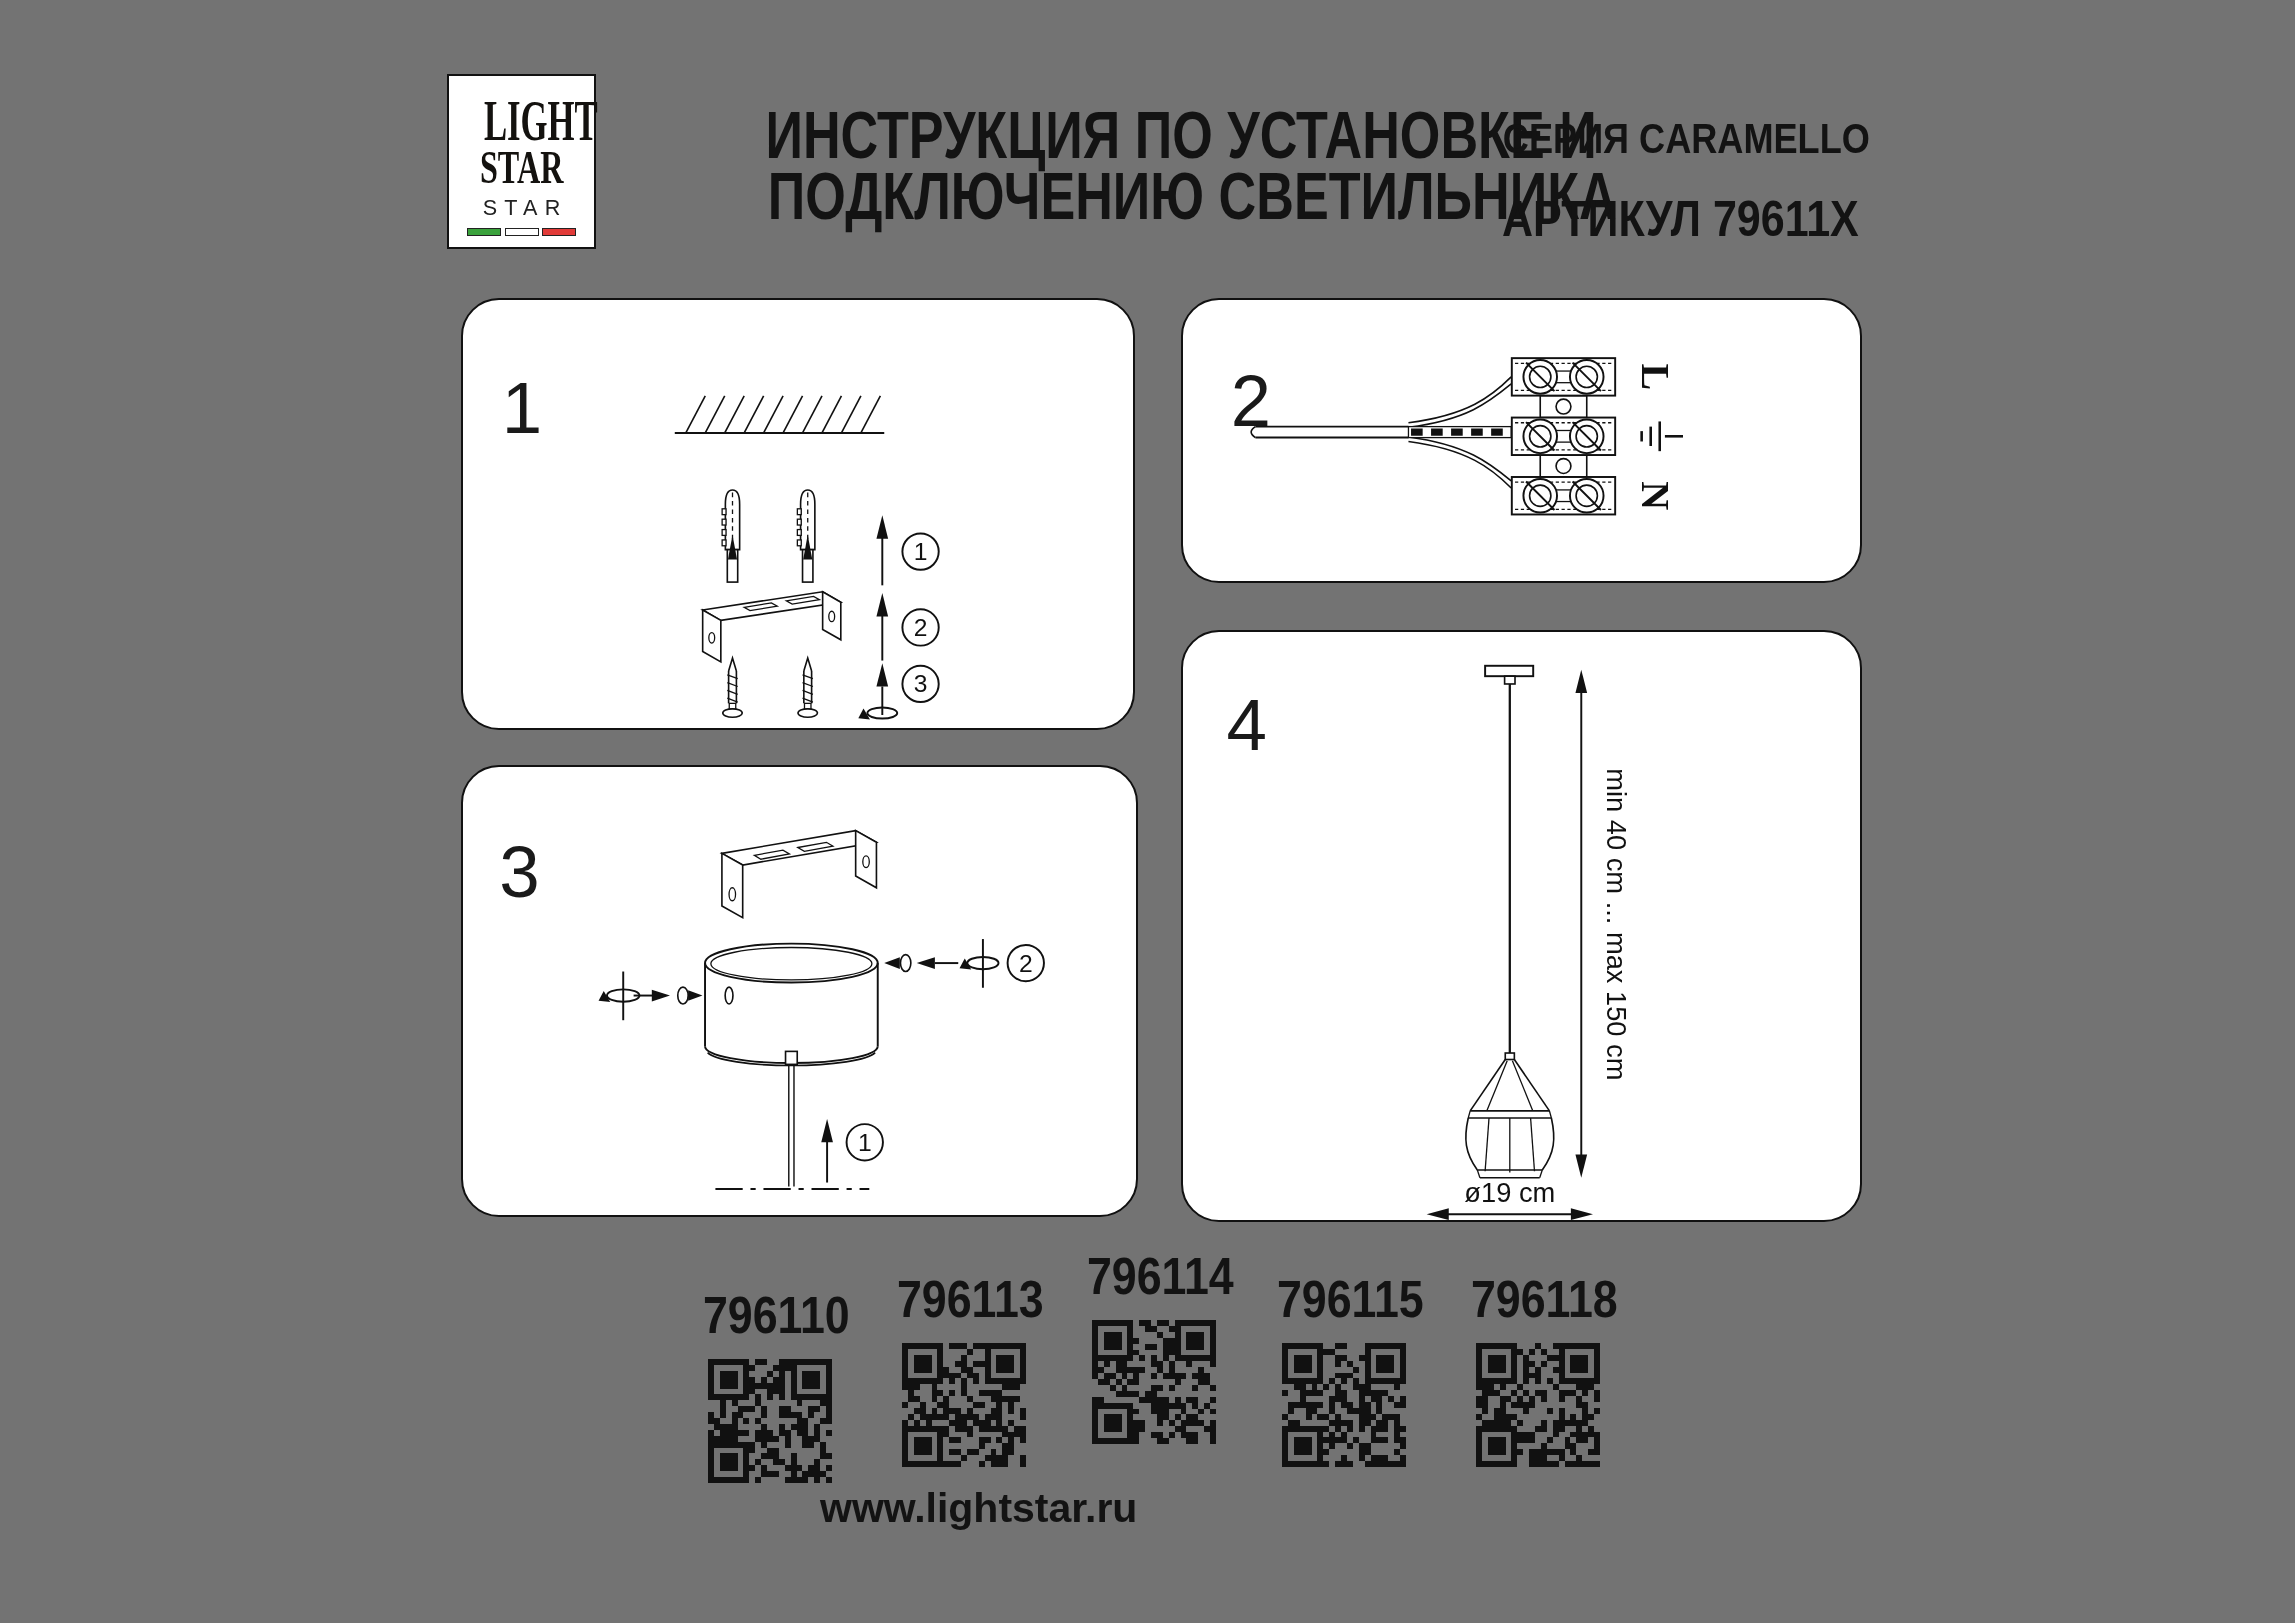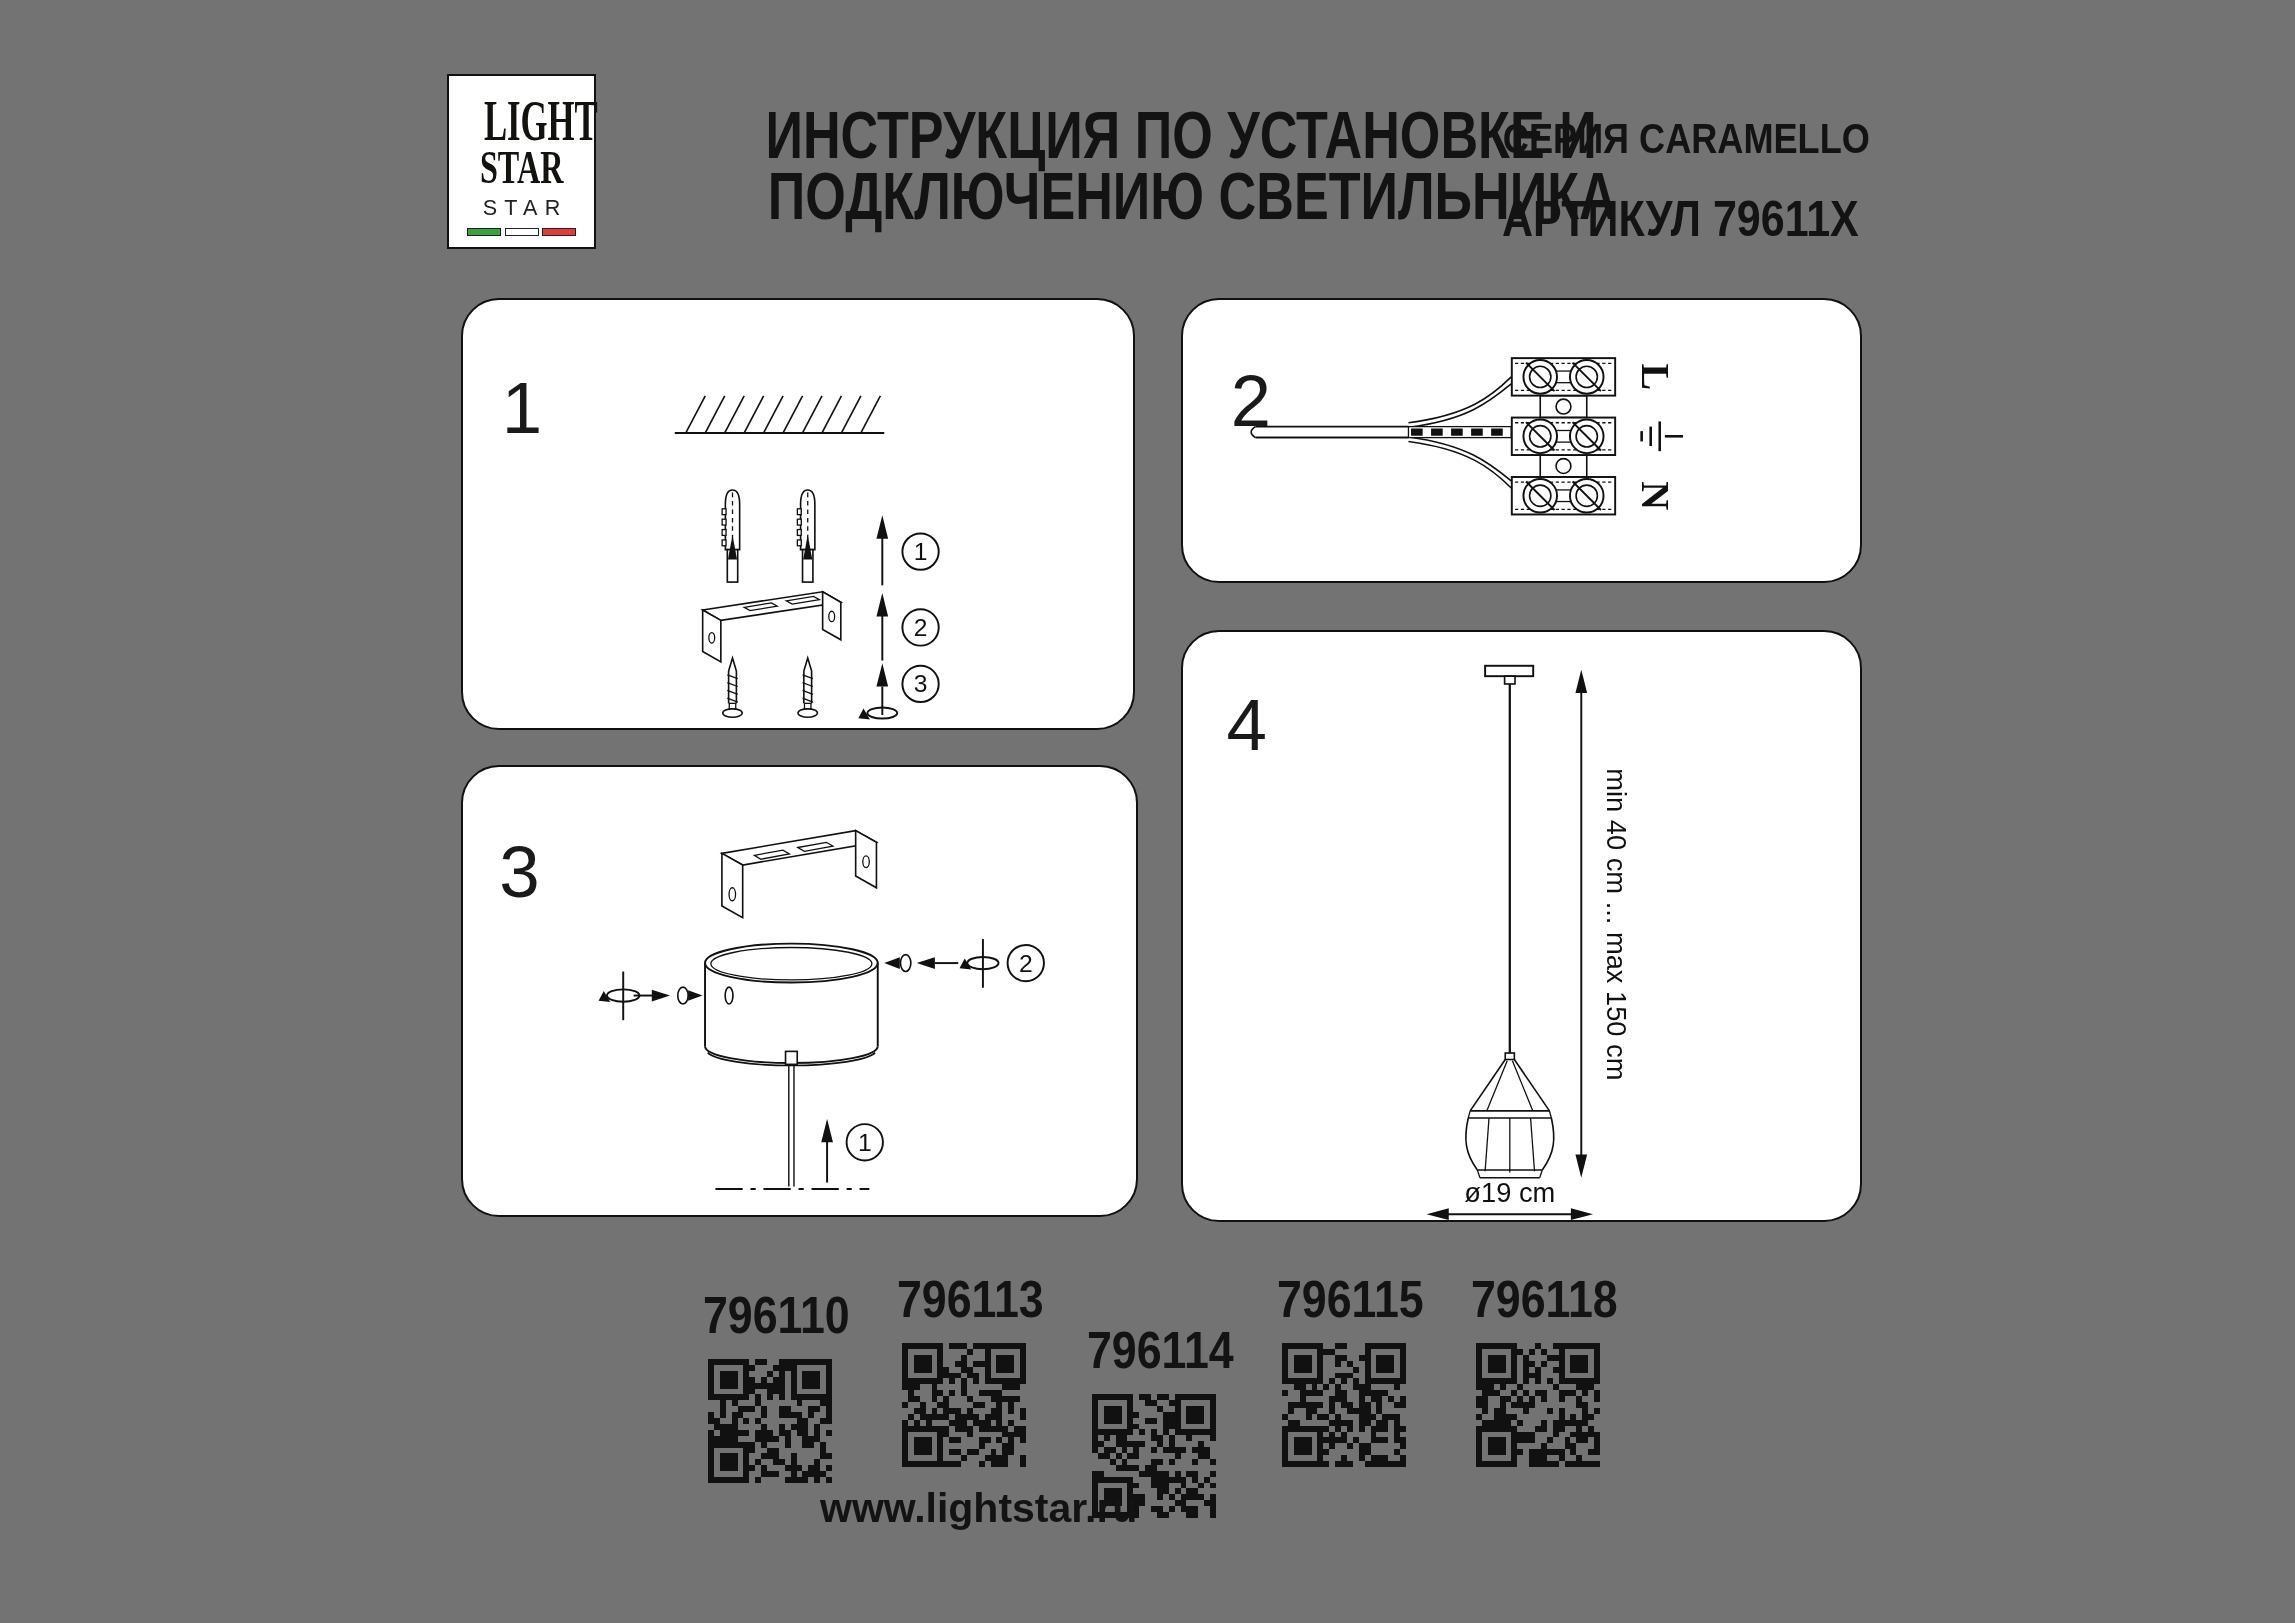--- a/index.html
+++ b/index.html
@@ -844,21 +844,21 @@
           <rect x="63" y="180" width="9" height="9"></rect>
           <rect x="72" y="180" width="9" height="9"></rect>
           <rect x="81" y="180" width="9" height="9"></rect>
           <rect x="117" y="180" width="9" height="9"></rect>
           <rect x="135" y="180" width="9" height="9"></rect>
           <rect x="144" y="180" width="9" height="9"></rect>
           <rect x="153" y="180" width="9" height="9"></rect>
           <rect x="180" y="180" width="9" height="9"></rect>
         </svg></div>
   </div>
-  <div class="product" style="left:1075px;top:1320px;text-align:right;">
+  <div class="product" style="left:1075px;top:1246px;text-align:right;">
     <div class="product-code"><span class="cond2">796114</span></div>
     <div class="qr"><svg viewBox="0 0 189 189" width="124" height="124" fill="#111" shape-rendering="crispEdges">
           <rect x="0" y="0" width="9" height="9"></rect>
           <rect x="9" y="0" width="9" height="9"></rect>
           <rect x="18" y="0" width="9" height="9"></rect>
           <rect x="27" y="0" width="9" height="9"></rect>
           <rect x="36" y="0" width="9" height="9"></rect>
           <rect x="45" y="0" width="9" height="9"></rect>
           <rect x="54" y="0" width="9" height="9"></rect>
           <rect x="72" y="0" width="9" height="9"></rect>

